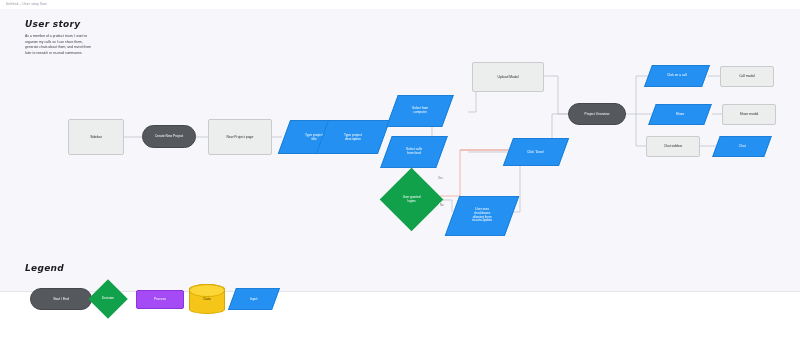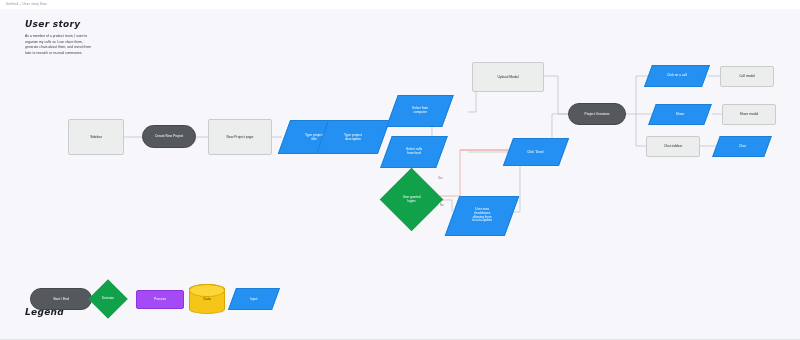--- a/index.html
+++ b/index.html
@@ -5,21 +5,21 @@
   * { box-sizing: border-box; }
   html, body { margin: 0; padding: 0; }
   body {
     width: 800px; height: 340px;
     background: #ffffff;
     font-family: "Liberation Sans", sans-serif;
     overflow: hidden;
   }
   #canvas {
     position: relative;
-    width: 800px; height: 340px;
+    width: 800px; height: 292px;
     background: #f7f7fb;
     border-bottom: 1px solid #e3e3ec;
   }
   #topbar {
     position: absolute; left: 0; top: 0;
     width: 800px; height: 9px;
     background: #ffffff;
   }
   #topbar-label {
     position: absolute; left: 6px; top: 1.5px;
@@ -95,21 +95,21 @@
   
   .heading-script {
     position: absolute;
     font-family: "DejaVu Sans", sans-serif;
     font-style: italic;
     font-weight: 700;
     color: #1c1c21;
     letter-spacing: .3px;
   }
   #user-story-title { left: 25px; top: 19px; font-size: 9px; }
-  #legend-title { left: 25px; top: 263px; font-size: 9px; margin-top: 44px; }
+  #legend-title { left: 25px; top: 263px; font-size: 9px; }
   #user-story-body {
     position: absolute;
     left: 25px; top: 34px; width: 68px;
     font-size: 3.4px; line-height: 1.62;
     color: #3c3c46;
   }
   .edge-label {
     position: absolute;
     font-size: 2.8px;
     color: #6b6b76;

